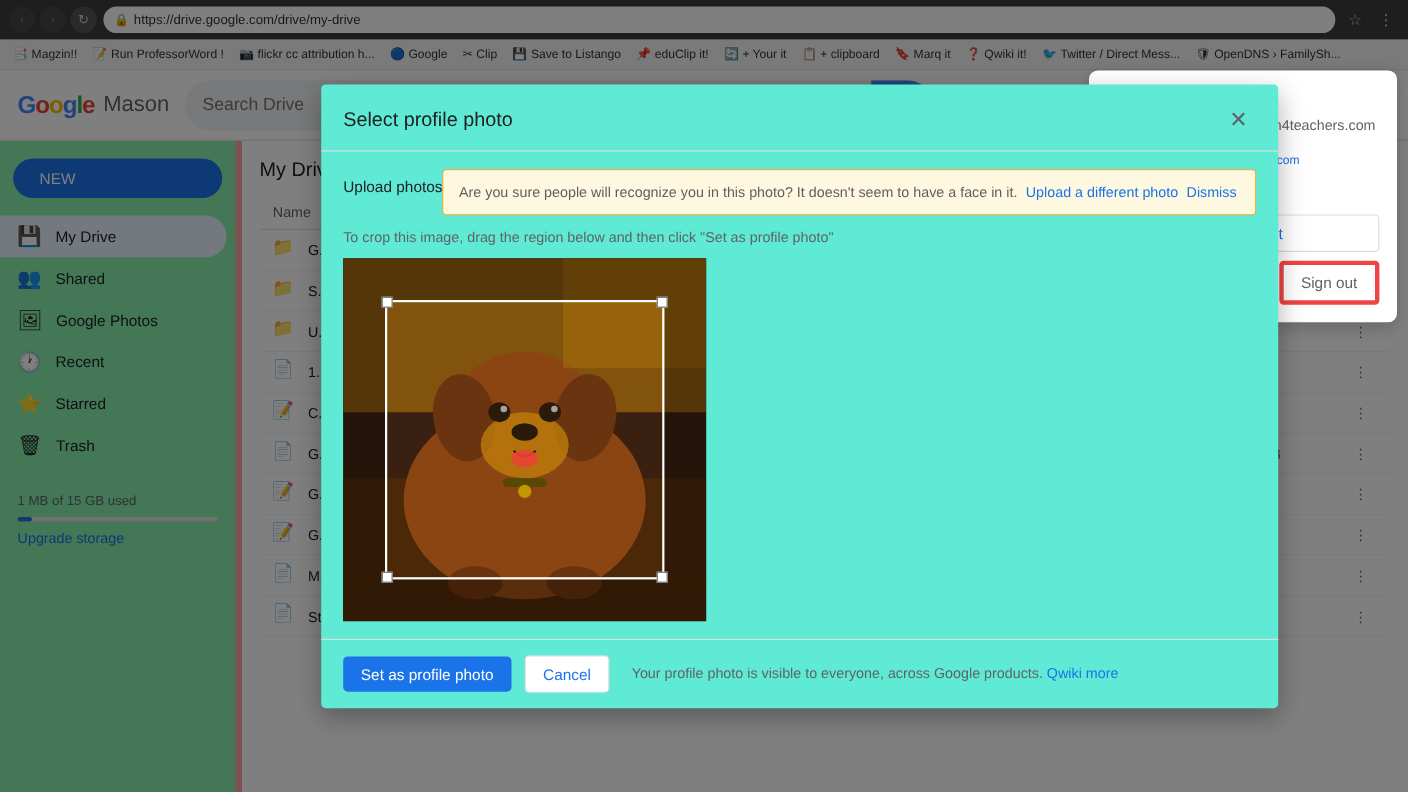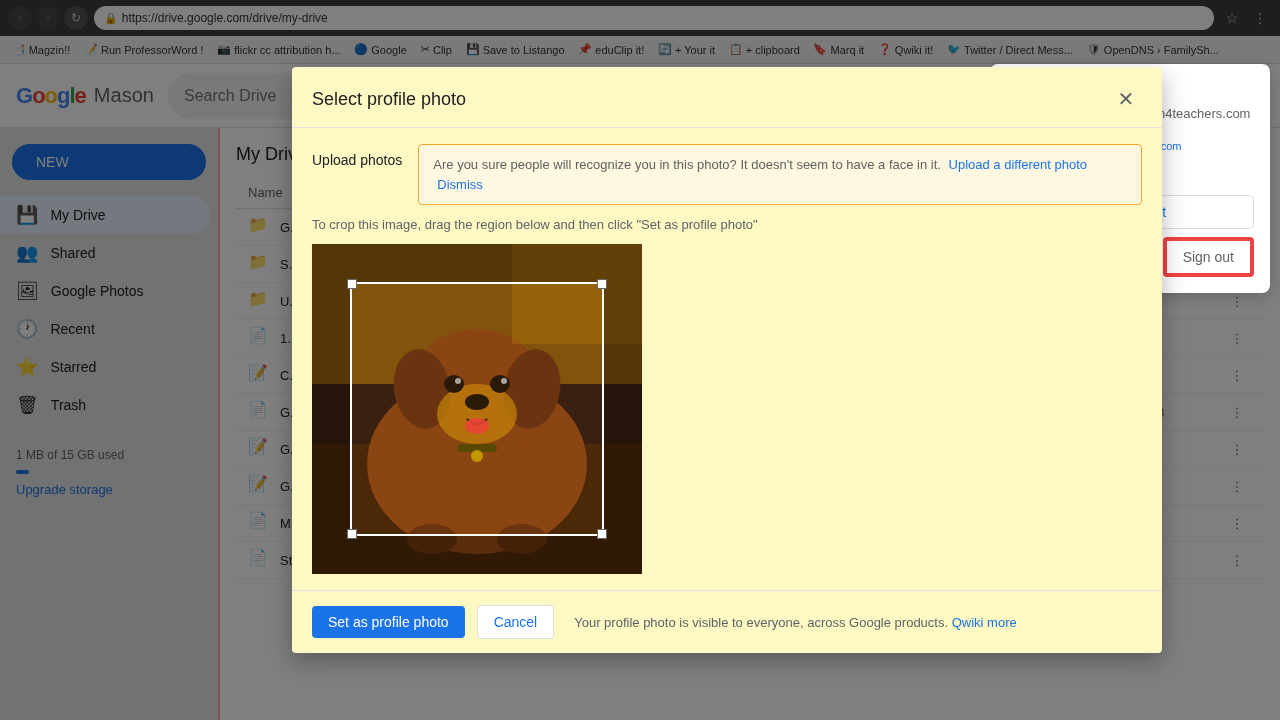--- a/index.html
+++ b/index.html
@@ -39,21 +39,21 @@
     .search-submit-btn { width: 56px; height: 100%; background: #4285f4; border: none; cursor: pointer; color: white; font-size: 18px; display: flex; align-items: center; justify-content: center; }
     .header-right { margin-left: auto; display: flex; align-items: center; gap: 8px; }
     .user-name { font-size: 15px; color: #202124; }
     .apps-btn { width: 40px; height: 40px; border-radius: 50%; background: none; border: none; cursor: pointer; display: flex; align-items: center; justify-content: center; font-size: 20px; color: #5f6368; }
     .account-btn { width: 36px; height: 36px; border-radius: 50%; background: #1a73e8; border: none; cursor: pointer; color: white; font-size: 15px; font-weight: bold; }
 
     
     .main { display: flex; flex: 1; overflow: hidden; }
 
     
-    .sidebar { width: 220px; padding: 8px 0; border-right: 2px solid #fca5a5; flex-shrink: 0; background: #e5e5e5; }
+    .sidebar { width: 220px; padding: 8px 0; border-right: 6px solid #fca5a5; flex-shrink: 0; background: #86efac; }
     .new-btn { margin: 8px 12px 16px; background: #1a73e8; color: white; border: none; border-radius: 24px; padding: 10px 24px; font-size: 14px; font-weight: 500; cursor: pointer; width: calc(100% - 24px); text-align: left; }
     .sidebar-item { display: flex; align-items: center; gap: 12px; padding: 8px 16px; cursor: pointer; border-radius: 0 24px 24px 0; font-size: 14px; color: #202124; margin-right: 8px; }
     .sidebar-item.active { background: #e8f0fe; font-weight: 500; }
     .sidebar-icon { font-size: 18px; }
     .storage-section { padding: 16px; margin-top: 8px; }
     .storage-text { font-size: 12px; color: #5f6368; margin-bottom: 8px; }
     .storage-bar { height: 4px; background: #e0e0e0; border-radius: 2px; }
     .storage-fill { height: 100%; background: #1a73e8; border-radius: 2px; width: 7%; }
     .upgrade-btn { margin-top: 8px; font-size: 13px; color: #1a73e8; cursor: pointer; }
 
@@ -72,26 +72,26 @@
     .file-name { flex: 1; }
     .file-owner { width: 120px; color: #5f6368; }
     .file-date { width: 150px; color: #5f6368; }
     .file-size { width: 100px; color: #5f6368; }
     .file-actions { width: 30px; text-align: center; color: #5f6368; }
 
     
     .overlay { position: fixed; top: 0; left: 0; width: 100%; height: 100%; background: rgba(0,0,0,0.5); z-index: 100; }
 
     
-    .modal { position: fixed; top: 50%; left: 50%; transform: translate(-40%, -50%); background: #fef9c3; border-radius: 4px; z-index: 200; width: 870px; max-width: 95%; box-shadow: 0 8px 24px rgba(0,0,0,0.3); }
+    .modal { position: fixed; top: 50%; left: 50%; transform: translate(-40%, -50%); background: #5eead4; border-radius: 4px; z-index: 200; width: 870px; max-width: 95%; box-shadow: 0 8px 24px rgba(0,0,0,0.3); }
     .modal-header { display: flex; align-items: center; justify-content: space-between; padding: 16px 20px 12px; border-bottom: 1px solid #e0e0e0; }
     .modal-title { font-size: 18px; color: #202124; font-weight: 400; }
     .modal-close-btn { width: 32px; height: 32px; border-radius: 50%; background: none; border: none; cursor: pointer; font-size: 20px; color: #5f6368; display: flex; align-items: center; justify-content: center; }
     .modal-body { padding: 16px 20px; }
-    .upload-photos-row { display: flex; align-items: flex-start; gap: 16px; margin-bottom: 12px; }
+    .upload-photos-row { display: flex; align-items: flex-start; margin-bottom: 12px; }
     .upload-photos-label { font-size: 14px; color: #202124; white-space: nowrap; padding-top: 8px; }
     .warning-banner { flex: 1; background: #fff8e1; border: 1px solid #f9a825; border-radius: 4px; padding: 10px 14px; font-size: 13px; color: #5f5f5f; line-height: 1.5; }
     .warning-link { color: #1a73e8; cursor: pointer; text-decoration: none; margin-left: 4px; }
     .warning-dismiss { color: #1a73e8; cursor: pointer; text-decoration: none; margin-left: 4px; }
     .crop-instruction { font-size: 13px; color: #5f6368; margin-bottom: 12px; }
     .image-area { display: flex; gap: 20px; align-items: flex-start; }
     .image-container { position: relative; flex: 1; }
     .caption-text { text-align: center; color: #5f6368; font-size: 14px; margin-top: 8px; }
     .rotate-controls { display: flex; flex-direction: column; gap: 12px; padding-top: 20px; }
     .rotate-btn { display: flex; align-items: center; gap: 8px; background: none; border: none; cursor: pointer; font-size: 13px; color: #5f6368; }

